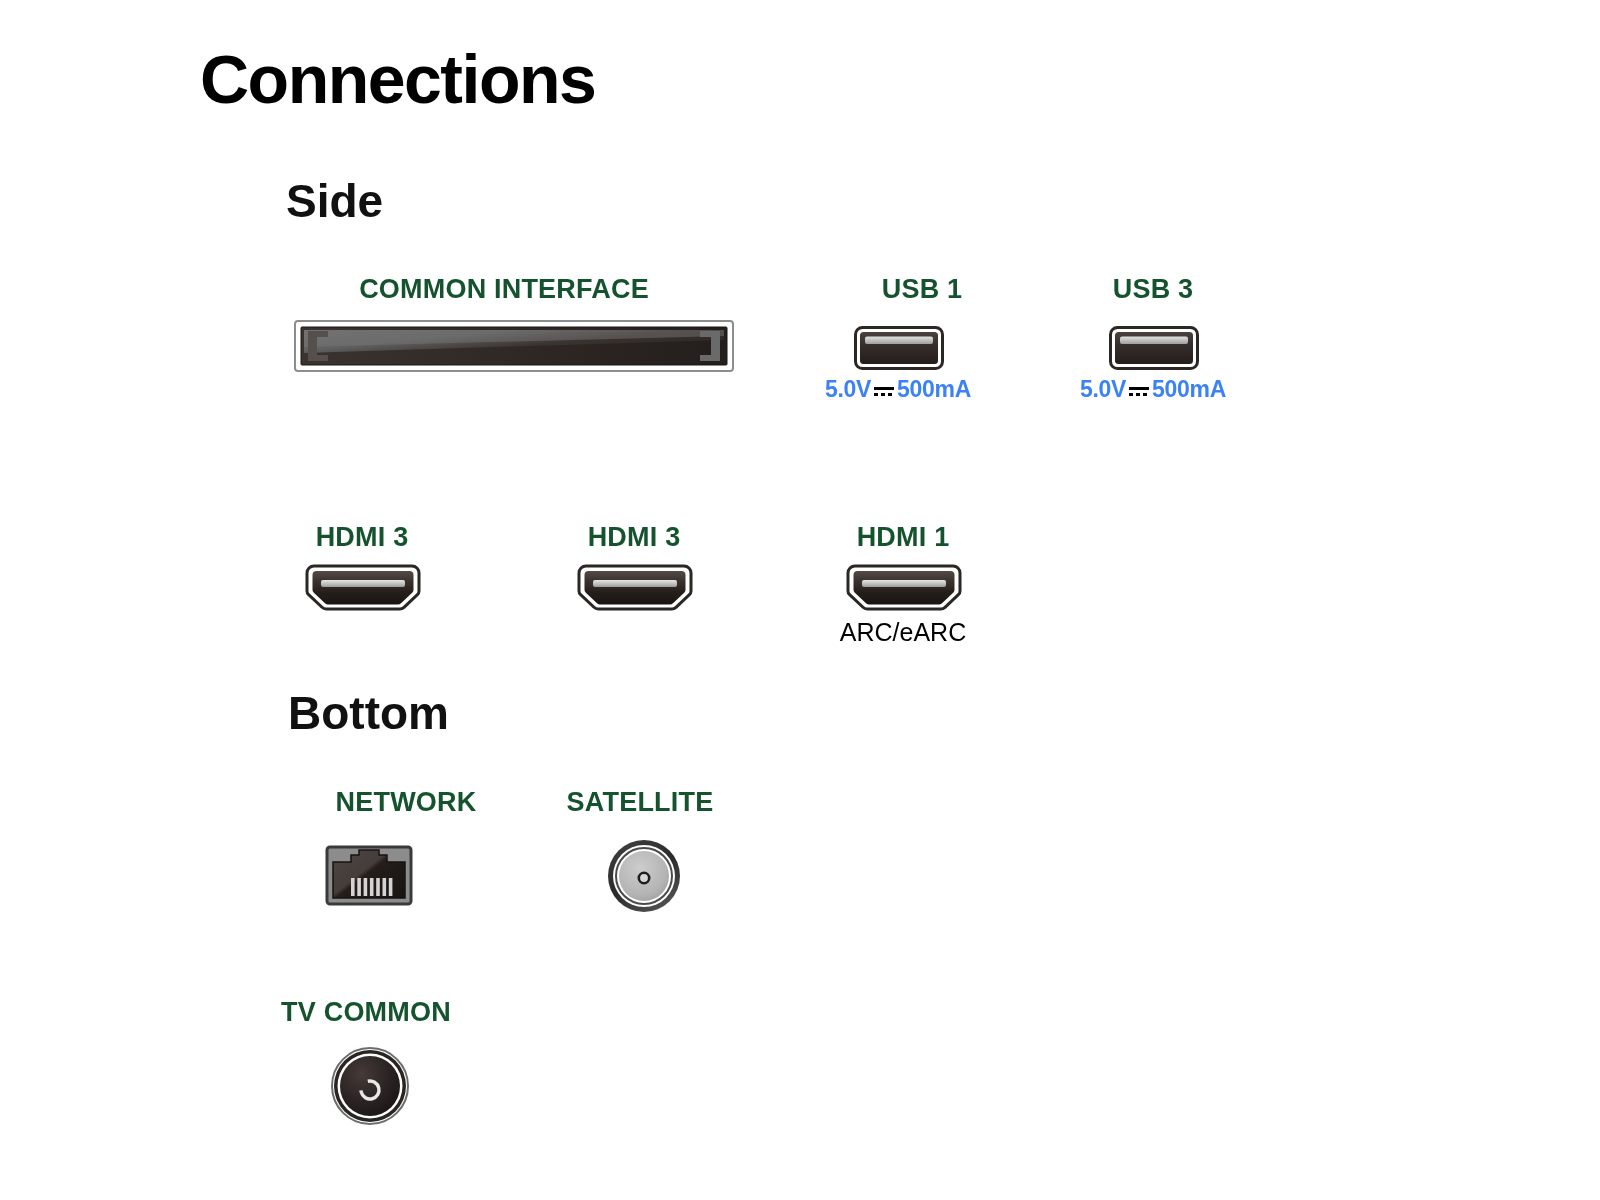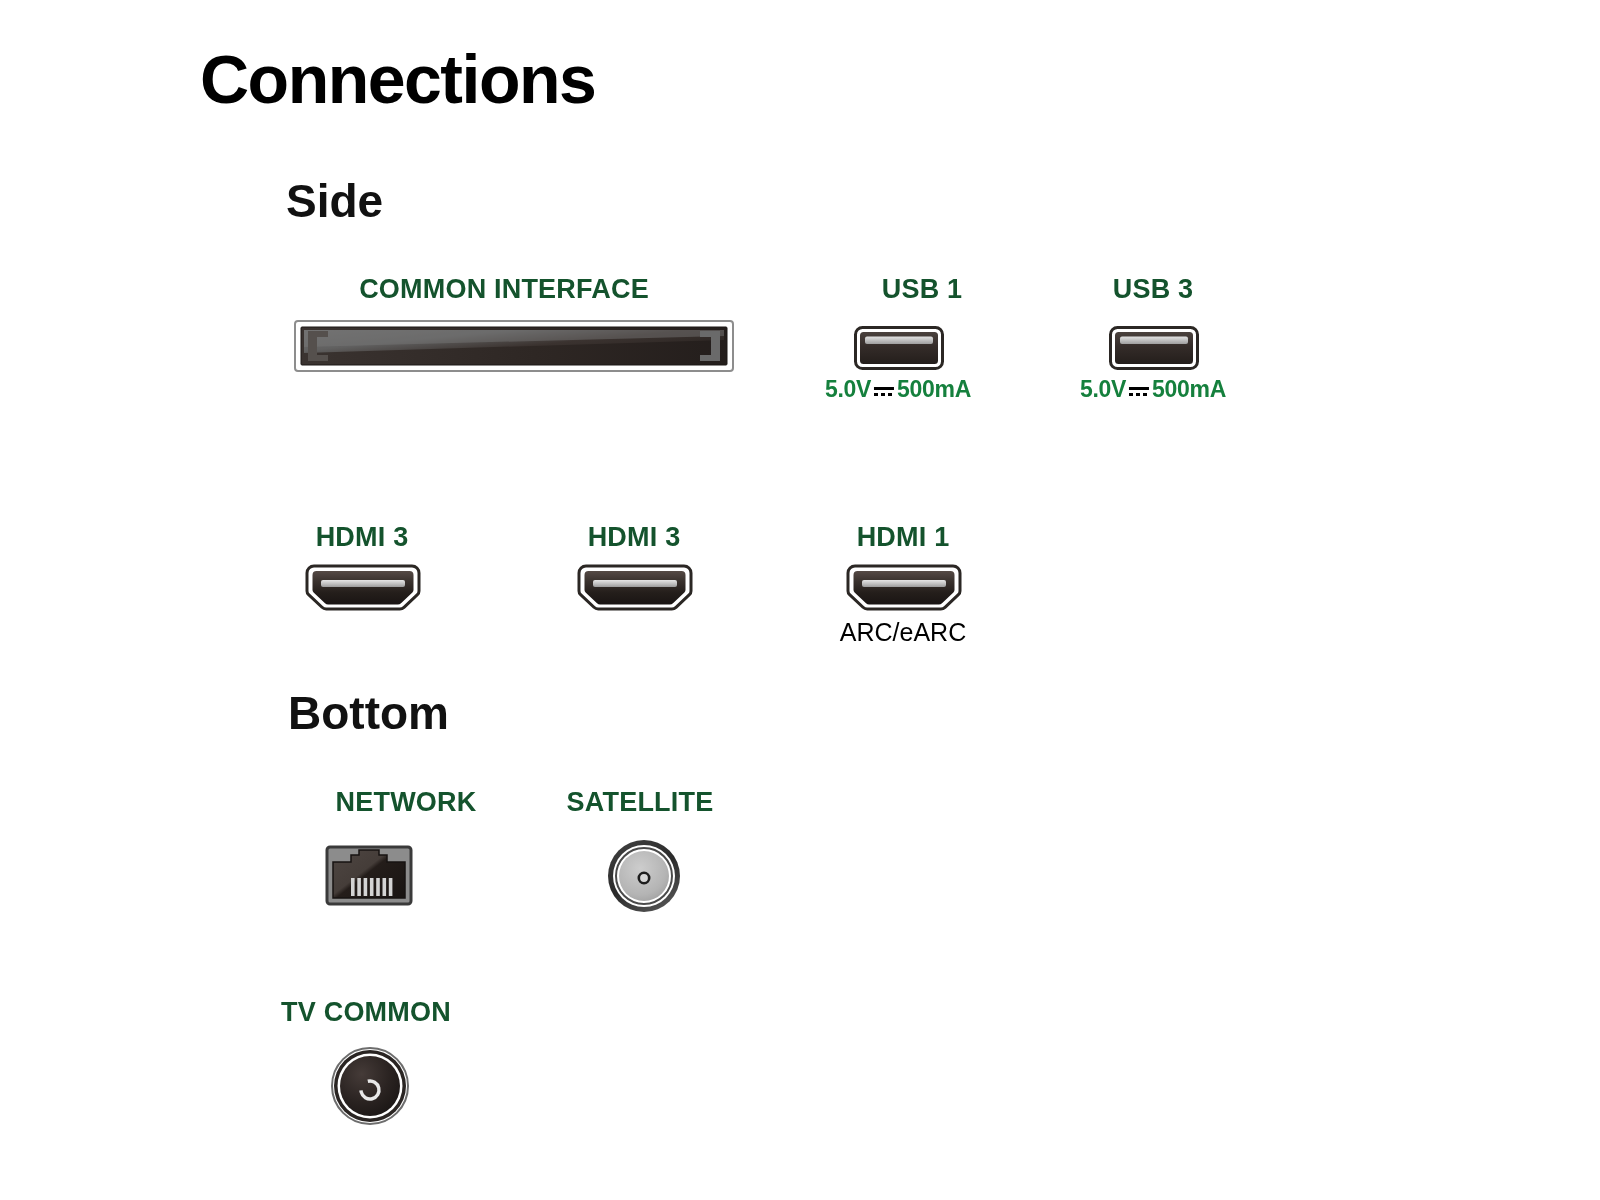--- a/index.html
+++ b/index.html
@@ -68,21 +68,21 @@
     text-align: left;
     color: #000;
   }
   .port-spec {
     position: absolute;
     font-size: 23px;
     font-weight: 700;
     line-height: 1;
     white-space: nowrap;
     text-align: center;
-    color: #15803d;
+    color: #3b82f6;
     letter-spacing: -0.3px;
   }
   .centered { transform: translateX(-50%); }
 
   
   .port {
     position: absolute;
   }
   .port svg { display: block; }
 </style>

